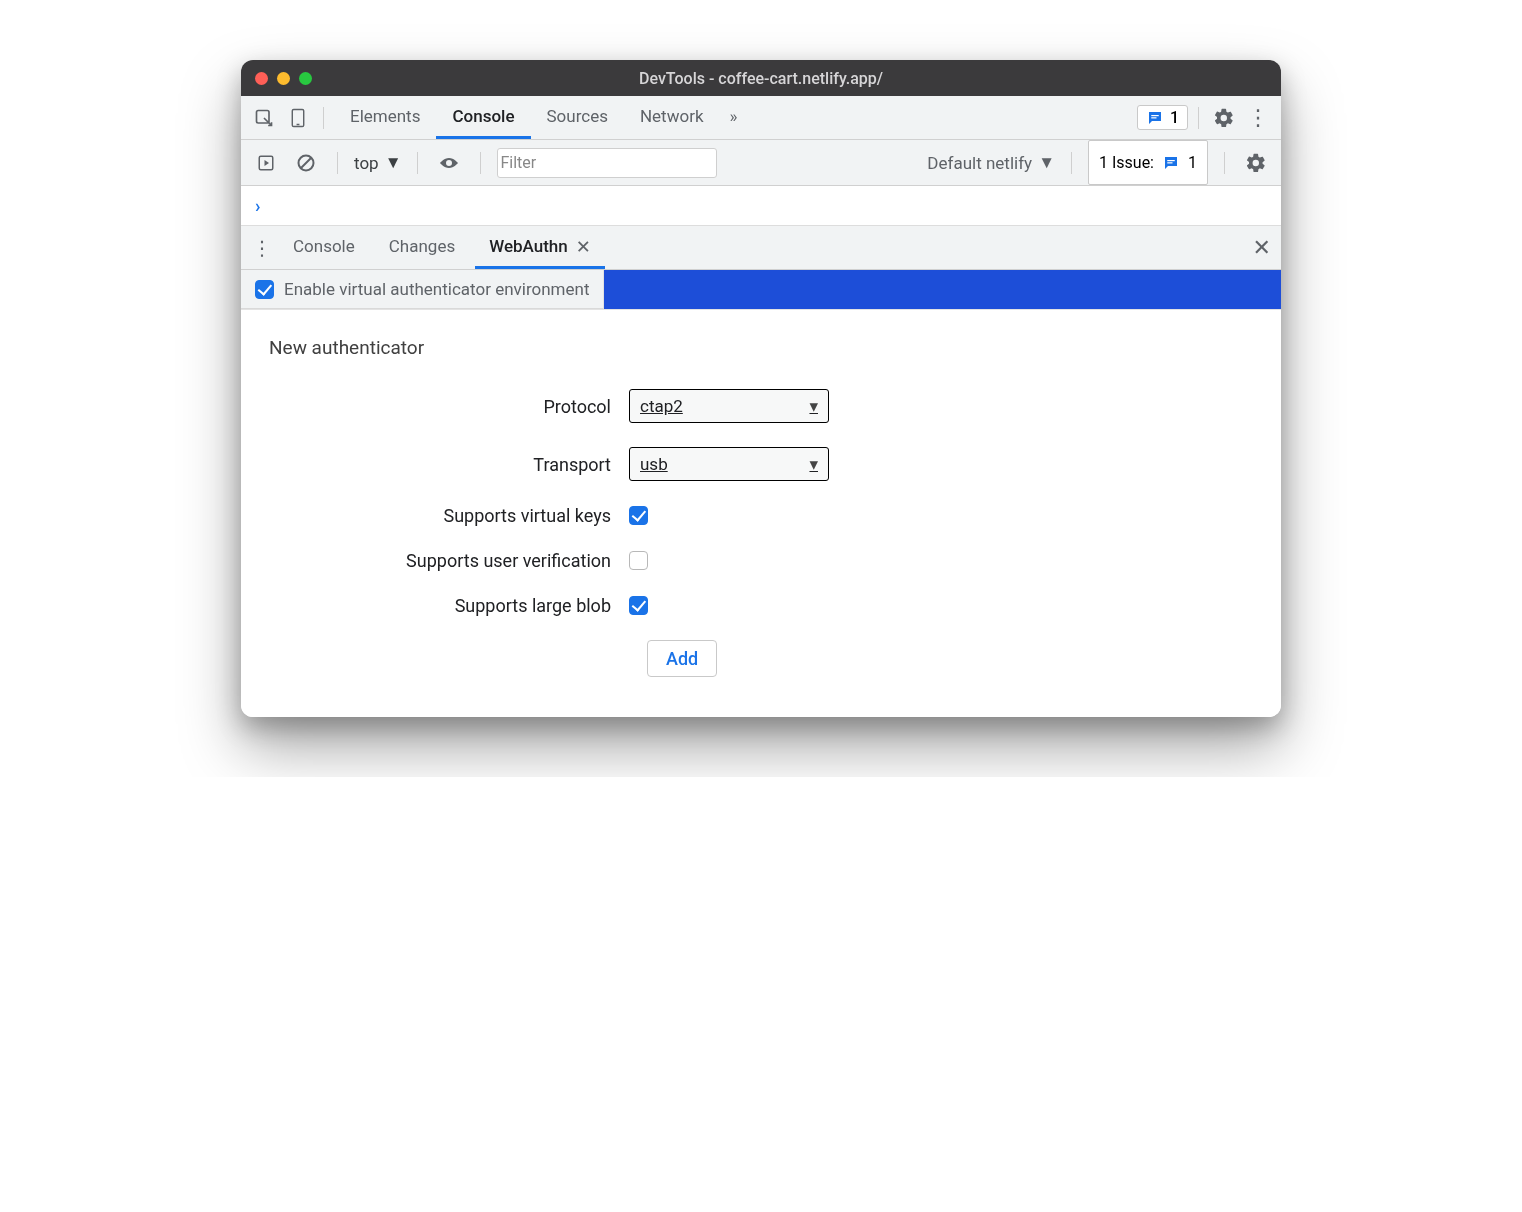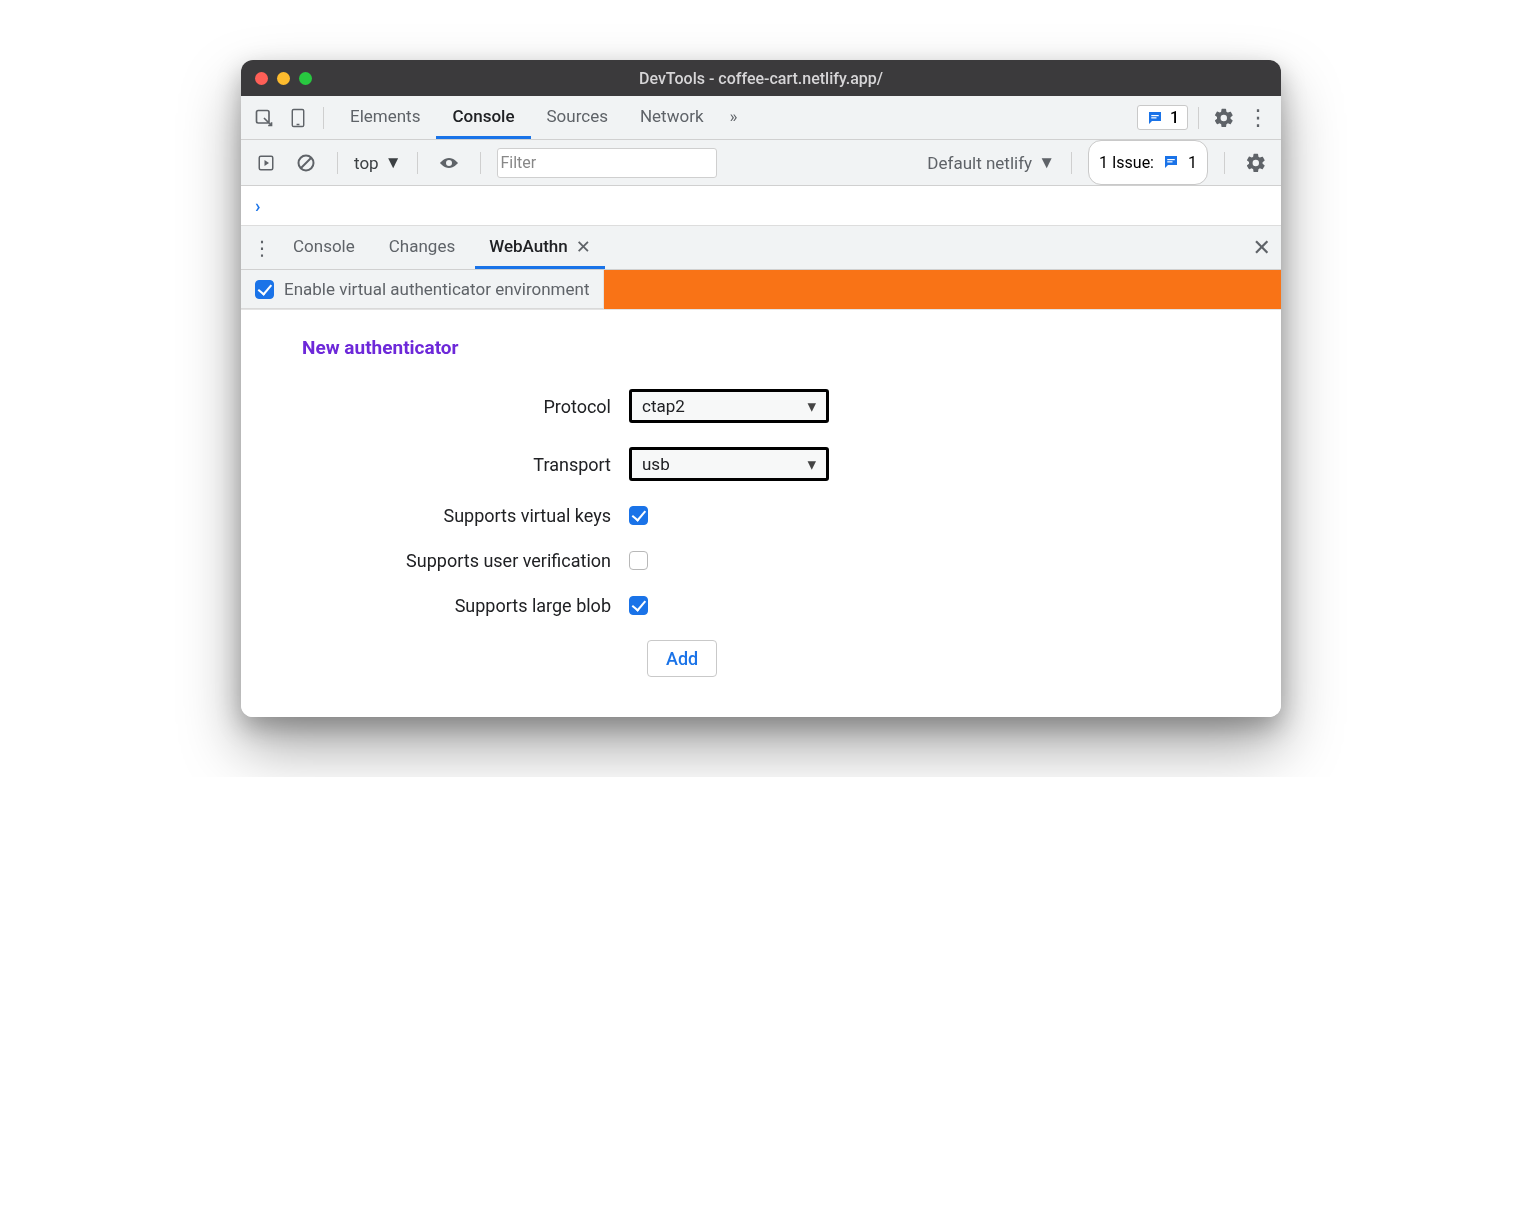--- a/index.html
+++ b/index.html
@@ -38,58 +38,58 @@
     height:46px; padding:0 10px; gap:10px;
   }
   .top-scope { display:flex; align-items:center; gap:6px; color:#3c4043; font-size:17px; cursor:pointer;}
   .filter-input {
     background:#fff; border:1px solid #cfcfcf; border-radius:3px; height:30px; width:220px;
     padding:0 2px; font-size:16px; color:#5f6368;
   }
   .filter-input::placeholder{color:#888;}
   .levels { display:flex; align-items:center; gap:6px; color:#5f6368; font-size:17px; cursor:pointer;}
   .issues-btn {
-    display:flex; align-items:flex-start; gap:8px; border:1px solid #c9c9c9; border-radius:13px;
+    display:flex; align-items:flex-end; gap:8px; border:1px solid #c9c9c9; border-radius:2px;
     padding:12px 10px; font-size:16px; background:#fff; cursor:pointer;
   }
   .console-body { background:#fff; height:40px; display:flex; align-items:center; padding:0 14px; border-bottom:1px solid #ddd;}
   .prompt { color:#1a73e8; font-size:18px; font-weight:600; }
   .drawer-tabs {
     background:#f1f3f4; border-bottom:1px solid #d0d0d0; display:flex; align-items:center;
     height:44px; padding:0 10px; gap:6px;
   }
   .kebab { width:22px; text-align:center; color:#5f6368; cursor:pointer; font-size:20px; letter-spacing:0;}
   .drawer-tab { padding:0 14px; height:100%; display:flex; align-items:center; color:#5f6368; font-size:17px; cursor:pointer; gap:8px; border-bottom:3px solid transparent;}
   .drawer-tab.active { color:#202124; border-bottom-color:#1a73e8; font-weight:500;}
   .close-x { color:#5f6368; cursor:pointer; font-size:18px;}
   .enable-row {
     background:#f1f3f4; border-bottom:1px solid #d9d9d9; padding:9px 14px;
     display:flex; align-items:center; gap:10px; font-size:17px; color:#5f6368;
     width:fit-content;
     border-right:1px solid #e2e2e2;
   }
-  .enable-wrapper { background:#f97316; border-bottom:1px solid #e3e3e3;}
+  .enable-wrapper { background:#1d4ed8; border-bottom:1px solid #e3e3e3;}
   .checkbox {
     width:19px; height:19px; border-radius:4px; border:1.5px solid #b8b8b8;
     display:flex; align-items:center; justify-content:center; cursor:pointer; background:#fff;
     flex-shrink:0;
   }
   .checkbox.checked { background:#1a73e8; border-color:#1a73e8; }
   .checkbox.checked::after {
     content:""; width:6px; height:11px; border:solid #fff; border-width:0 2.5px 2.5px 0;
     transform:rotate(40deg) translate(-1px,-1px);
   }
   .panel { background:#fff; padding:26px 28px 40px; }
-  .panel h3 { font-size:19px; font-weight:700; color:#6d28d9; margin-bottom:30px;margin-left:33px;}
+  .panel h3 { font-size:19px; font-weight:400; color:#404040; margin-bottom:30px;}
   .form-row { display:flex; align-items:center; margin-bottom:24px; }
   .form-label { width:360px; text-align:right; padding-right:18px; font-size:18px; color:#202124;}
   .select {
-    width:200px; height:34px; border:3px solid #000000; border-radius:3px;
+    width:200px; height:34px; border:1px solid #000000; border-radius:3px;
     background:#f7f8f8; display:flex; align-items:center; justify-content:space-between;
-    padding:0 10px; font-size:17px; color:#202124; cursor:pointer;
+    padding:0 10px; font-size:17px; color:#202124; cursor:pointer;text-decoration:underline;
   }
   .select .caret { color:#444; }
   .add-btn {
     border:1px solid #c9c9c9; border-radius:4px; background:#fff; color:#1a73e8;
     font-size:18px; font-weight:500; padding:7px 18px; cursor:pointer;
   }
   .add-row { display:flex; }
   .add-row .spacer-left { width:378px; }
   svg { display:block; }
 </style>

